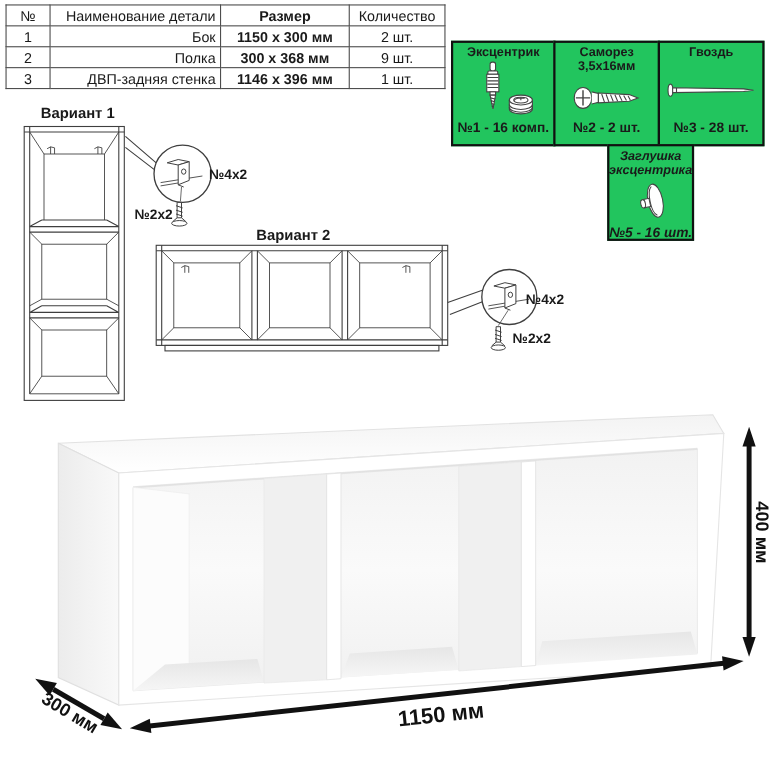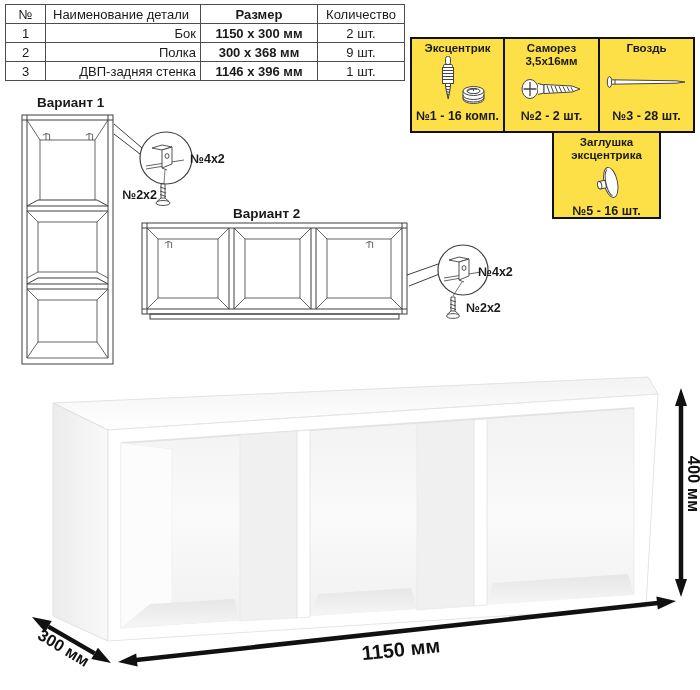--- a/index.html
+++ b/index.html
@@ -6,23 +6,23 @@
   .canvas{position:relative;width:700px;height:690px;background:#ffffff;overflow:hidden;
           font-family:"Liberation Sans", sans-serif;color:#1a1a1a;}
   
   .parts-table{position:absolute;left:5px;top:4px;border-collapse:collapse;table-layout:fixed;}
   .parts-table th,.parts-table td{border:1px solid #4d4d4d;font-size:13px;font-weight:normal;
           height:18px;padding:0 4px;text-align:center;white-space:nowrap;overflow:hidden;}
   .parts-table .c-num{width:31px;}
   .parts-table .c-name{width:143px;text-align:right;padding-left:7px;}
   .parts-table .c-size{width:108px;font-weight:bold;}
   .parts-table .c-qty{width:78px;}
-  .parts-table th.c-name{text-align:left;}
+  .parts-table th.c-name{text-align:right;}
   
-  .hw-cell{position:absolute;box-sizing:border-box;border:2px solid #111;background:#fde047;
+  .hw-cell{position:absolute;box-sizing:border-box;border:2px solid #111;background:#22c55e;
           display:flex;flex-direction:column;align-items:center;}
   .hw-title{font-size:11.5px;font-weight:bold;text-align:center;line-height:1.15;padding:3px 2px 0 2px;}
   .hw-icon{flex:1;display:flex;align-items:center;justify-content:center;width:100%;}
   .hw-qty{font-size:12.5px;font-weight:bold;text-align:center;padding-bottom:8px;white-space:nowrap;}
   svg{display:block;}
   .abs{position:absolute;}
   svg text{font-family:"Liberation Sans", sans-serif;}
 </style>
 </head>
 <body>
@@ -102,21 +102,21 @@
       <svg width="86" height="16" viewBox="0 0 86 16" fill="none" stroke="#444" stroke-width="1">
         <ellipse cx="5.5" cy="8" rx="2.2" ry="5.5" fill="#fff"></ellipse>
         <path d="M7.5,5.8 L72,6.8 L81,8 L72,9.2 L7.5,10.2 Z" fill="#fff"></path>
         <line x1="11" y1="5.9" x2="11" y2="10.1"></line>
       </svg>
     </div>
     <div class="hw-qty">№3 - 28 шт.</div>
   </div>
 
 
-  <div class="hw-cell" style="left:552px;top:131px;width:109px;height:88px;">
+  <div class="hw-cell" style="left:552px;top:131px;width:79px;height:88px;font-style:italic;">
     <div class="hw-title">Заглушка эксцентрика</div>
     <div class="hw-icon">
       <svg width="34" height="42" viewBox="0 0 34 44" fill="none" stroke="#444" stroke-width="1">
         <g transform="rotate(-12 18 22)">
           <ellipse cx="21" cy="22" rx="7" ry="16" fill="#fff"></ellipse>
           <path d="M20,8 a5.5,14.5 0 0 0 0,28"></path>
           <path d="M9,18.5 h6.5 v8 H9" fill="#fff"></path>
           <ellipse cx="9" cy="22.5" rx="2.2" ry="4" fill="#fff"></ellipse>
         </g>
       </svg>

